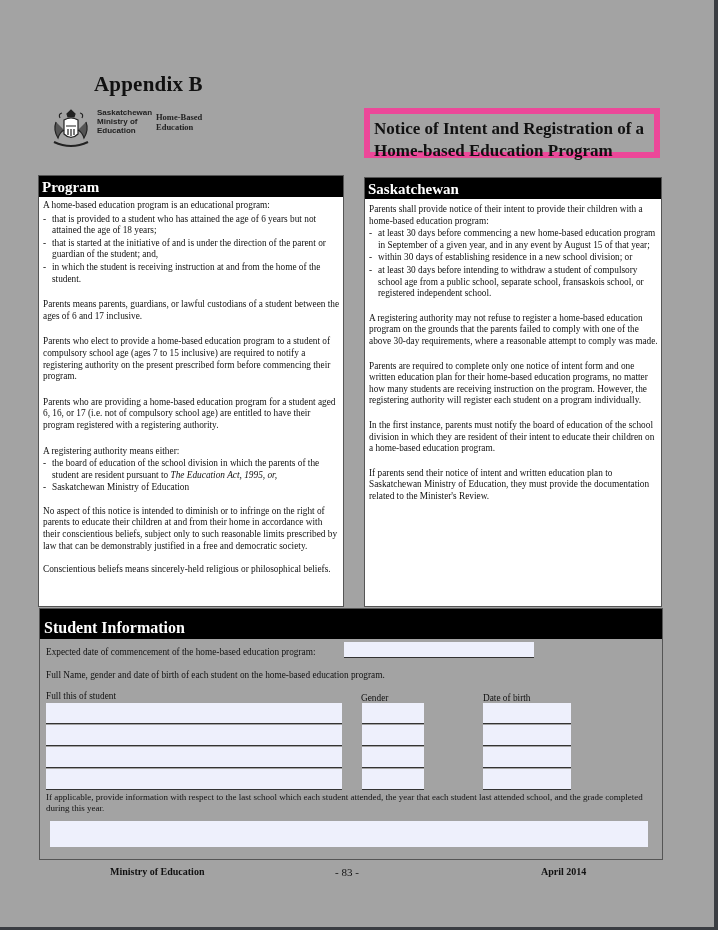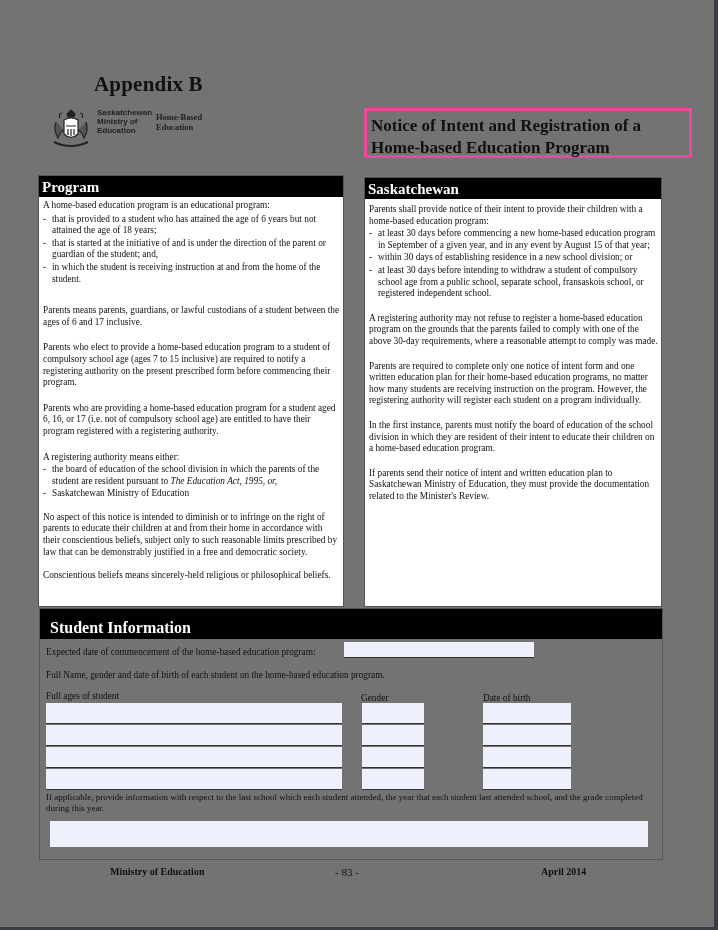--- a/index.html
+++ b/index.html
@@ -1,53 +1,53 @@
 <!DOCTYPE html>
 <html><head>
 <meta charset="utf-8">
 <style>
   html, body { margin: 0; padding: 0; }
   body {
     width: 718px; height: 930px; background: #3a3d42; position: relative; overflow: hidden;
     font-family: "Liberation Serif", "DejaVu Serif", serif; color: #111;
   }
   .page {
-    position: absolute; left: 0; top: 0; width: 714px; height: 927px; background: #737373;
+    position: absolute; left: 0; top: 0; width: 714px; height: 927px; background: #a3a3a3;
   }
   .appendix-title {
     position: absolute; left: 94px; top: 72px; font-size: 21px; font-weight: bold; letter-spacing: 0.2px;
   }
   .logo { position: absolute; left: 50px; top: 108px; width: 42px; height: 44px; }
   .ministry {
     position: absolute; left: 97px; top: 108px; font-family: "Liberation Sans", sans-serif;
     font-size: 8px; line-height: 9px; font-weight: bold; color: #222;
   }
   .program-label {
     position: absolute; left: 156px; top: 112px; font-size: 8.5px; line-height: 10px; font-weight: bold; color: #222;
   }
   .notice-box {
-    position: absolute; left: 364px; top: 108px; width: 328px; height: 50px; border: 3px solid #ec4899;
+    position: absolute; left: 364px; top: 108px; width: 296px; height: 50px; border: 6px solid #ec4899;
     box-sizing: border-box; padding: 4px 0 0 4px; font-size: 17px; font-weight: bold; line-height: 22px;
   }
   .panel { position: absolute; border: 1px solid #555; box-sizing: border-box; background: #fff; }
   .panel-header {
     background: #000; color: #fff; font-weight: bold; font-size: 15px; height: 21px; line-height: 22px; padding-left: 3px;
   }
   .panel-body { padding: 3px 3px 0 4px; font-size: 9.3px; line-height: 11.6px; }
   .panel-body p { margin: 0 0 10px 0; }
   .panel-body ul { list-style: none; margin: 0 0 10px 0; padding: 0; }
   .panel-body li { padding-left: 9px; text-indent: -9px; margin-top: 1px; }
   .panel-body li::before { content: "-"; display: inline-block; width: 9px; text-indent: 0; }
   .policy { left: 38px; top: 175px; width: 306px; height: 432px; }
   .instructions { left: 364px; top: 177px; width: 298px; height: 430px; }
   .instructions .panel-header { font-size: 15px; }
   .student {
     position: absolute; left: 39px; top: 608px; width: 624px; height: 252px; border: 1px solid #555; box-sizing: border-box;
   }
-  .student .panel-header { font-size: 16px; height: 30px; line-height: 38px; padding-left: 10px; }
+  .student .panel-header { font-size: 16px; height: 30px; line-height: 38px; padding-left: 4px; }
   .student-body { font-size: 9.3px; line-height: 11px; position: relative; }
   .line-text { position: absolute; left: 6px; }
   .field {
     position: absolute; background: #eef0fc; border-bottom: 1px solid #333; box-sizing: border-box;
   }
   .field.nob { border-bottom: none; }
   .footer { position: absolute; top: 866px; font-size: 10px; font-weight: bold; }
   .footer.center { font-weight: normal; font-size: 11px; }
   .italic { font-style: italic; text-align: center; }
 </style>
@@ -88,21 +88,21 @@
 
   <div class="panel policy">
     <div class="panel-header">Program</div>
     <div class="panel-body">
       <p style="margin-bottom:2px">A home-based education program is an educational program:</p>
       <ul>
         <li>that is provided to a student who has attained the age of 6 years but not attained the age of 18 years;</li>
         <li>that is started at the initiative of and is under the direction of the parent or guardian of the student; and,</li>
         <li>in which the student is receiving instruction at and from the home of the student.</li>
       </ul>
-      <p style="margin-top:20px">Parents means parents, guardians, or lawful custodians of a student between the ages of 6 and 17 inclusive.</p>
+      <p style="margin-top:14px">Parents means parents, guardians, or lawful custodians of a student between the ages of 6 and 17 inclusive.</p>
       <p style="margin-top:14px">Parents who elect to provide a home-based education program to a student of compulsory school age (ages 7 to 15 inclusive) are required to notify a registering authority on the present prescribed form before commencing their program.</p>
       <p style="margin-top:14px">Parents who are providing a home-based education program for a student aged 6, 16, or 17 (i.e. not of compulsory school age) are entitled to have their program registered with a registering authority.</p>
       <p style="margin:14px 0 0 0">A registering authority means either:</p>
       <ul>
         <li><span>the board of education of the school division in which the parents of the student are resident pursuant to </span><span class="italic">The Education Act, 1995, or,</span></li>
         <li>Saskatchewan Ministry of Education</li>
       </ul>
       <p style="margin-top:12px">No aspect of this notice is intended to diminish or to infringe on the right of parents to educate their children at and from their home in accordance with their conscientious beliefs, subject only to such reasonable limits prescribed by law that can be demonstrably justified in a free and democratic society.</p>
       <p style="margin-top:12px">Conscientious beliefs means sincerely-held religious or philosophical beliefs.</p>
     </div>
@@ -125,21 +125,21 @@
   </div>
 
   <div class="student">
     <div class="panel-header">Student Information</div>
     <div class="student-body">
       <div class="line-text" style="top:8px">Expected date of commencement of the home-based education program:</div>
       <div class="field" style="left:304px; top:3px; width:190px; height:16px;"></div>
 
       <div class="line-text" style="top:31px">Full Name, gender and date of birth of each student on the home-based education program.</div>
 
-      <div class="line-text" style="top:52px">Full ages of student</div>
+      <div class="line-text" style="top:52px">Full this of student</div>
       <div class="line-text" style="left:321px; top:54px">Gender</div>
       <div class="line-text" style="left:443px; top:54px">Date of birth</div>
 
       <div class="field" style="left:6px; top:64px; width:296px; height:21px;"></div>
       <div class="field" style="left:322px; top:64px; width:62px; height:21px;"></div>
       <div class="field" style="left:443px; top:64px; width:88px; height:21px;"></div>
 
       <div class="field" style="left:6px; top:86px; width:296px; height:21px;"></div>
       <div class="field" style="left:322px; top:86px; width:62px; height:21px;"></div>
       <div class="field" style="left:443px; top:86px; width:88px; height:21px;"></div>

